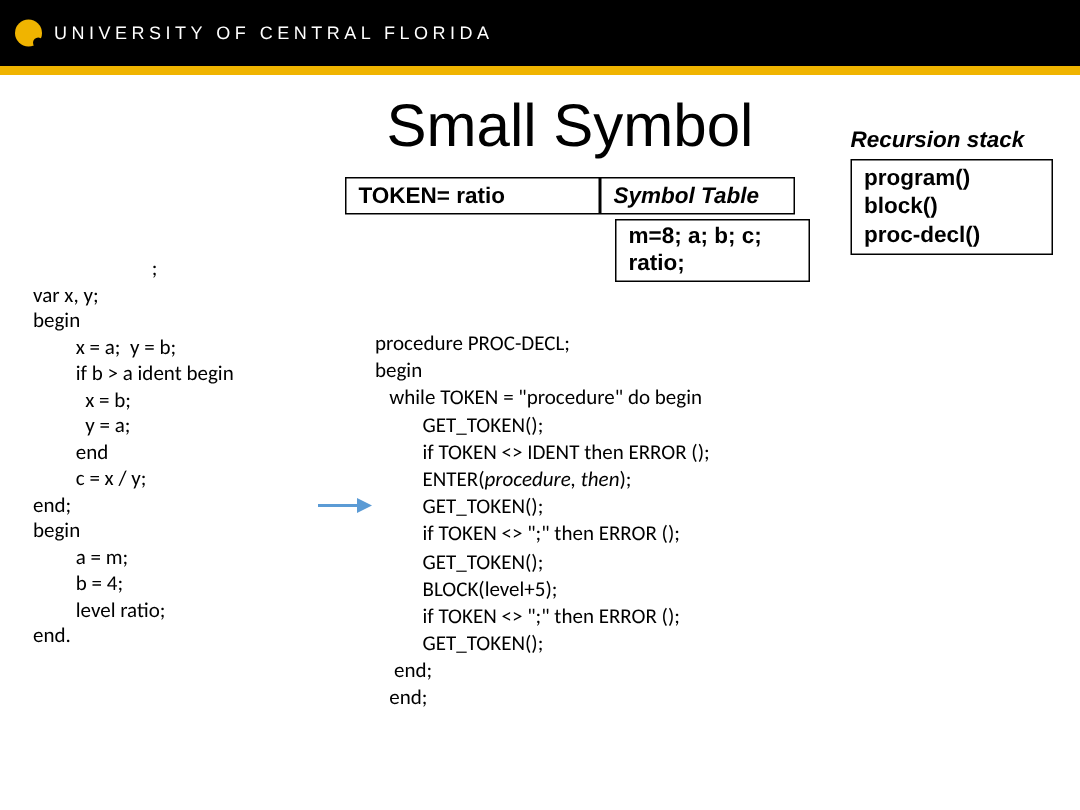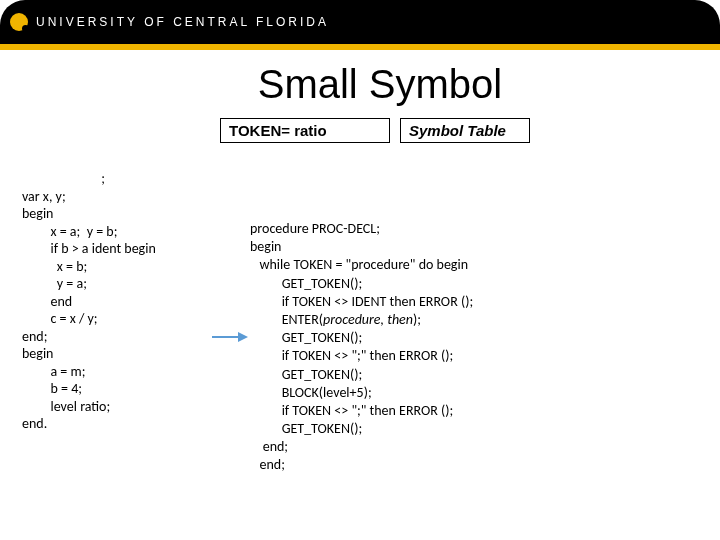--- a/index.html
+++ b/index.html
@@ -1,24 +1,24 @@
 <!DOCTYPE html>
 <html><head>
 <meta charset="utf-8">
 <style>
   * { box-sizing: border-box; margin: 0; padding: 0; }
   html, body { width: 720px; height: 540px; font-family: "Segoe UI", Arial, sans-serif; background: #fff; }
-  .slide { width: 720px; height: 540px; background: #fff; position: relative; overflow: hidden; border-radius: 25px; }
+  .slide { width: 720px; height: 540px; background: #fff; position: relative; overflow: hidden; }
   .topbar { height: 44px; background: #000; display: flex; align-items: center; padding-left: 10px; }
   .logo-circle { width: 18px; height: 18px; border-radius: 50%; background: #f0b400; margin-right: 8px; position: relative; }
   .logo-circle::after { content: ""; position: absolute; right: -1px; bottom: -1px; width: 7px; height: 7px; background: #000; border-radius: 50%; }
   .univ { color: #fff; letter-spacing: 3px; font-size: 12px; font-weight: 400; }
   .goldline { height: 6px; background: #f0b400; }
   .title { font-family: "Calibri Light", "Segoe UI Light", Arial, sans-serif; font-size: 40px; font-weight: 400; text-align: center; margin-top: 12px; margin-left: 40px; }
-  .boxes { position: absolute; top: 118px; left: 220px; display: flex; gap: 10px; }
+  .boxes { position: absolute; top: 118px; left: 230px; display: flex; }
   .box { border: 1.5px solid #000; padding: 3px 8px; font-family: Arial, sans-serif; font-size: 15px; font-weight: 700; background: #fff; }
   .box-token { width: 170px; }
   .box-symbol-title { width: 130px; font-style: italic; }
   .box-symbol { position: absolute; top: 146px; left: 410px; width: 130px; border: 1.5px solid #000; padding: 2px 8px; font-family: Arial, sans-serif; font-size: 15px; font-weight: 700; background: #fff; line-height: 1.2; }
   .right-col { position: absolute; top: 85px; right: 18px; width: 135px; }
   .rec-title { font-family: Arial, sans-serif; font-size: 15px; font-weight: 700; font-style: italic; margin-bottom: 4px; }
   .rec-box { border: 1.5px solid #000; padding: 3px 8px; font-family: Arial, sans-serif; font-size: 15px; font-weight: 700; line-height: 1.25; }
   .left-code { position: absolute; top: 170px; left: 22px; font-family: Calibri, Arial, sans-serif; font-size: 14px; line-height: 1.25; white-space: pre; }
   .right-code { position: absolute; top: 220px; left: 250px; font-family: Calibri, Arial, sans-serif; font-size: 14px; line-height: 1.3; white-space: pre; }
   .arrow { position: absolute; top: 332px; left: 212px; width: 36px; height: 10px; }
@@ -36,21 +36,30 @@
     <div class="univ">UNIVERSITY OF CENTRAL FLORIDA</div>
   </div>
   <div class="goldline"></div>
 
   <div class="title">Small Symbol</div>
 
   <div class="boxes">
     <div class="box box-token">TOKEN= ratio</div>
     <div class="box box-symbol-title">Symbol Table</div>
   </div>
+  <div class="box-symbol">m=8; a; b; c; ratio;</div>
 
+  <div class="right-col">
+    <div class="rec-title">Recursion stack</div>
+    <div class="rec-box">
+      <div>program()</div>
+      <div>block()</div>
+      <div>proc-decl()</div>
+    </div>
+  </div>
 
   <div class="left-code">                         <span>;</span>
 <span class="b">var x, y;</span>
 <span class="b">begin</span>
          <span>x = a;  y = b;</span>
          <span class="b">if </span><span>b &gt; a </span><span class="b">ident begin</span>
            <span>x = b;</span>
            <span>y = a;</span>
          <span class="b">end</span>
          <span>c = x / y;</span>

